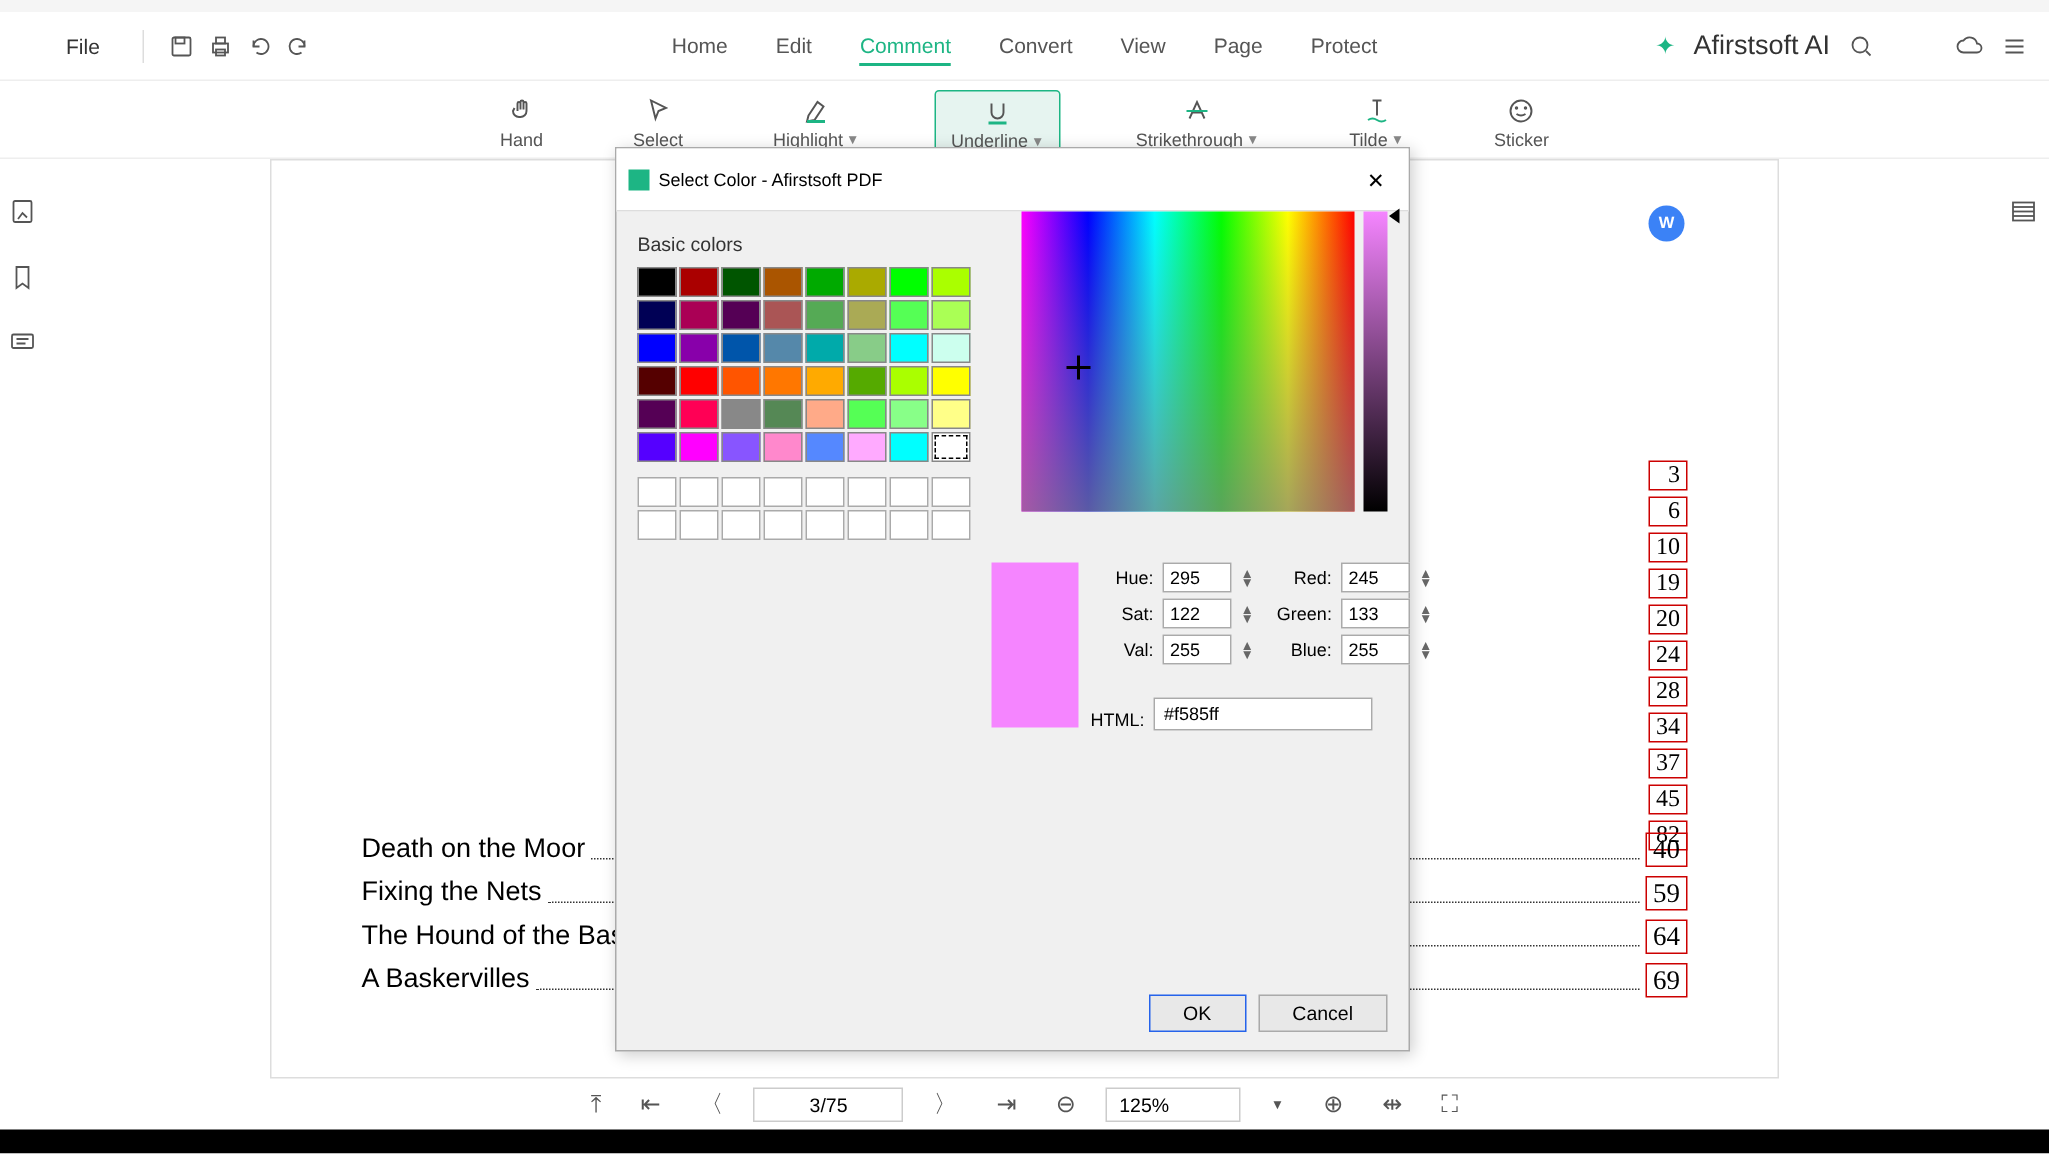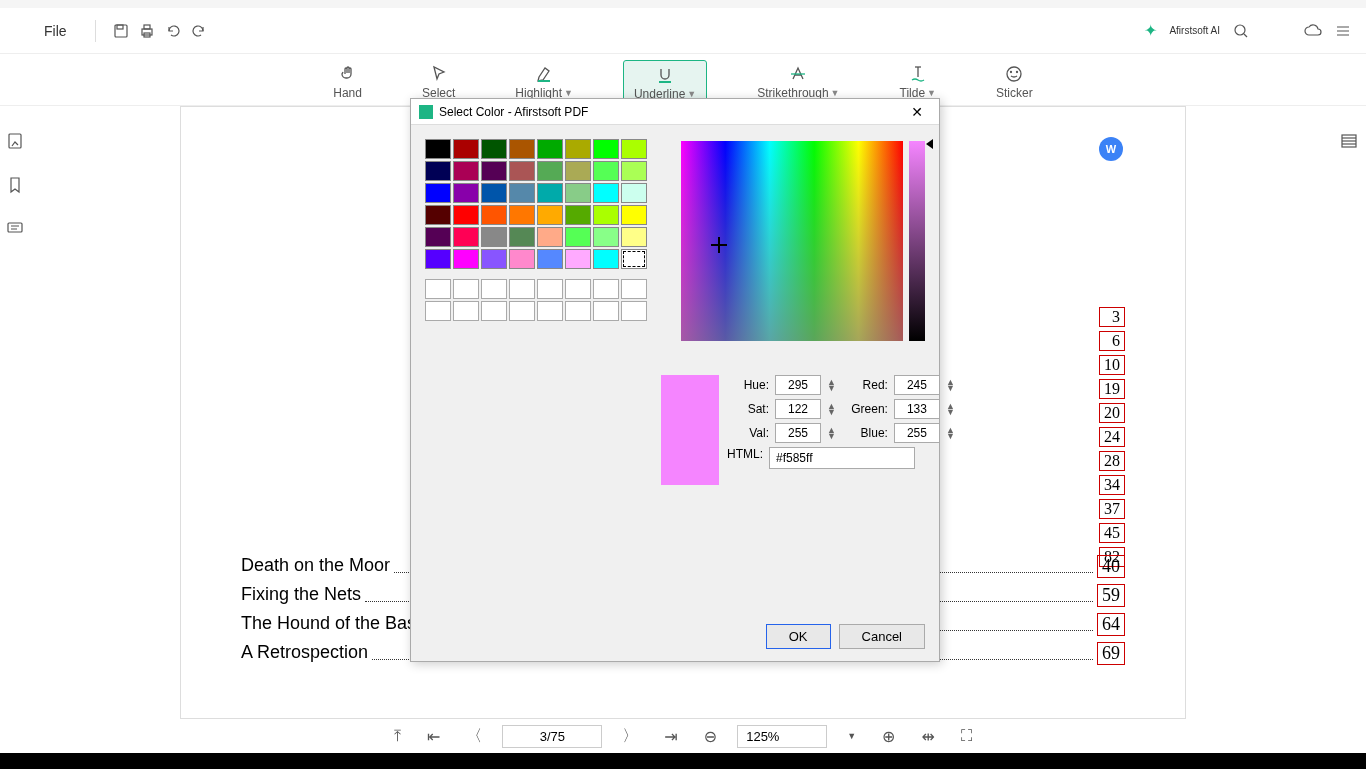--- a/index.html
+++ b/index.html
@@ -12,21 +12,21 @@
 .hamburger { width: 18px; height: 14px; display: flex; flex-direction: column; justify-content: space-between; }
 .hamburger span { height: 1.5px; background: #555; }
 .file-label { font-size: 14px; color: #333; margin-left: 4px; margin-right: 12px; }
 .divider { width: 1px; height: 22px; background: #ddd; margin: 0 8px; }
 .menu-icon { width: 18px; height: 18px; display: flex; align-items: center; justify-content: center; color: #555; cursor: pointer; }
 .menu-tabs { display: flex; gap: 32px; margin: 0 auto; position: absolute; left: 50%; transform: translateX(-50%); }
 .menu-tab { font-size: 14px; color: #555; cursor: pointer; padding: 4px 0; }
 .menu-tab.active { color: #1db584; border-bottom: 2px solid #1db584; }
 .menubar-right { display: flex; align-items: center; gap: 12px; margin-left: auto; }
 .ai-sparkle { color: #1db584; }
-.ai-label { font-size: 10px; color: #333; }
+.ai-label { font-size: 18px; color: #333; }
 
 .toolbar { height: 52px; display: flex; align-items: flex-start; justify-content: center; gap: 40px; padding-top: 6px; border-bottom: 1px solid #eee; position: relative; }
 .tool { display: flex; flex-direction: column; align-items: center; gap: 2px; cursor: pointer; padding: 4px 10px; }
 .tool.active { background: #e6f4f0; border: 1px solid #1db584; border-radius: 3px; }
 .tool-icon { width: 20px; height: 20px; display: flex; align-items: center; justify-content: center; }
 .tool-label { font-size: 12px; color: #555; display: flex; align-items: center; gap: 2px; }
 .dropdown-arrow { font-size: 9px; color: #888; }
 
 .sidebar-left { position: absolute; left: 0; top: 108px; width: 32px; display: flex; flex-direction: column; gap: 24px; padding-top: 24px; align-items: center; }
 .sidebar-icon { width: 20px; height: 20px; color: #555; cursor: pointer; }
@@ -44,21 +44,21 @@
 
 .bottom-bar { position: absolute; bottom: 18px; left: 0; right: 0; height: 30px; display: flex; align-items: center; justify-content: center; gap: 14px; }
 .bottom-bar .nav-btn { cursor: pointer; color: #555; padding: 2px 6px; }
 .page-input { width: 100px; border: 1px solid #ccc; padding: 3px 8px; font-size: 13px; text-align: center; }
 .zoom-select { width: 90px; border: 1px solid #ccc; padding: 3px 8px; font-size: 13px; text-align: left; }
 
 .black-bar { position: absolute; bottom: 0; left: 0; right: 0; height: 16px; background: #000; }
 
 
 .dialog { position: absolute; left: 410px; top: 98px; width: 530px; background: #f0f0f0; border: 1px solid #aaa; box-shadow: 2px 2px 10px rgba(0,0,0,0.2); }
-.dialog-title { height: 26px; display: flex; align-items: center; padding: 0 8px; font-size: 12px; background: #fff; border-bottom: 1px solid #ddd; }
+.dialog-title { height: 42px; display: flex; align-items: center; padding: 0 8px; font-size: 12px; background: #fff; border-bottom: 1px solid #ddd; }
 .dialog-title-icon { width: 14px; height: 14px; background: #1db584; margin-right: 6px; }
 .dialog-close { margin-left: auto; cursor: pointer; font-size: 14px; padding: 2px 8px; }
 .dialog-body { padding: 14px; }
 .section-label { font-size: 13px; color: #333; margin-bottom: 8px; }
 
 .basic-colors { display: grid; grid-template-columns: repeat(8, 26px); gap: 2px; margin-bottom: 10px; }
 .color-cell { width: 26px; height: 20px; border: 1px solid #888; cursor: pointer; }
 .color-cell.selected { outline: 1px dashed #000; outline-offset: -3px; background: #fff; }
 
 .pick-btn, .add-custom-btn { width: 218px; padding: 4px; font-size: 12px; background: #e8e8e8; border: 1px solid #aaa; cursor: pointer; }
@@ -74,24 +74,24 @@
 .color-crosshair::after { top: 7px; left: 0; height: 2px; width: 16px; }
 
 .value-strip { position: absolute; right: 14px; top: 42px; width: 16px; height: 200px; background: linear-gradient(to bottom, #f585ff, #000); }
 .value-arrow { position: absolute; right: 6px; top: 40px; width: 0; height: 0; border-top: 5px solid transparent; border-bottom: 5px solid transparent; border-right: 7px solid #000; }
 
 .preview-box { position: absolute; left: 250px; top: 276px; width: 58px; height: 110px; background: #f585ff; }
 
 .color-inputs { position: absolute; left: 316px; top: 276px; width: 200px; font-size: 12px; }
 .input-row { display: flex; justify-content: flex-end; align-items: center; gap: 6px; margin-bottom: 4px; }
 .input-row label { width: 42px; text-align: right; }
-.input-row input { width: 46px; padding: 2px 4px; border: 1px solid #aaa; font-size: 12px; text-align: center; }
+.input-row input { width: 46px; padding: 2px 4px; border: 1px solid #aaa; font-size: 12px; text-align: left; }
 .spin { font-size: 9px; line-height: 6px; color: #666; }
 
-.html-row { position: absolute; left: 316px; top: 348px; display: flex; align-items: flex-start; gap: 6px; font-size: 12px; }
+.html-row { position: absolute; left: 316px; top: 366px; display: flex; align-items: flex-end; gap: 6px; font-size: 12px; }
 .html-row input { width: 146px; padding: 3px 6px; border: 1px solid #aaa; font-size: 12px; }
 
 .dialog-buttons { position: absolute; right: 14px; bottom: 12px; display: flex; gap: 8px; }
 .dialog-buttons button { padding: 4px 22px; font-size: 13px; border: 1px solid #aaa; background: #e8e8e8; cursor: pointer; }
 .dialog-buttons button.primary { border: 1px solid #2563eb; }
 
 .dialog-spacer { height: 316px; }
 </style>
 </head>
 <body>
@@ -125,20 +125,29 @@
           <path d="M4 8 A5 5 0 1 1 6 12"></path>
           <path d="M4 4 L4 8 L8 8"></path>
         </svg>
       </div>
     <div class="menu-icon">
         <svg width="16" height="16" viewBox="0 0 16 16" fill="none" stroke="currentColor" stroke-width="1.2">
           <path d="M12 8 A5 5 0 1 0 10 12"></path>
           <path d="M12 4 L12 8 L8 8"></path>
         </svg>
       </div>
+  </div>
+  <div class="menu-tabs">
+    <span class="menu-tab">Home</span>
+    <span class="menu-tab">Edit</span>
+    <span class="menu-tab active">Comment</span>
+    <span class="menu-tab">Convert</span>
+    <span class="menu-tab">View</span>
+    <span class="menu-tab">Page</span>
+    <span class="menu-tab">Protect</span>
   </div>
   <div class="menubar-right">
     <span class="ai-sparkle">✦</span>
     <span class="ai-label">Afirstsoft AI</span>
     <div class="menu-icon">
         <svg width="16" height="16" viewBox="0 0 16 16" fill="none" stroke="currentColor" stroke-width="1.2">
           <circle cx="7" cy="7" r="5"></circle>
           <path d="M11 11 L14 14"></path>
         </svg>
       </div>
@@ -283,21 +292,21 @@
       <span class="toc-title">Fixing the Nets</span>
         <span class="toc-dots"></span>
         <span class="toc-page">59</span>
     </div>
     <div class="toc-line">
       <span class="toc-title">The Hound of the Baskervilles</span>
         <span class="toc-dots"></span>
         <span class="toc-page">64</span>
     </div>
     <div class="toc-line">
-      <span class="toc-title">A Retrospection</span>
+      <span class="toc-title">A Baskervilles</span>
         <span class="toc-dots"></span>
         <span class="toc-page">69</span>
     </div>
   </div>
 </div>
 
 <div class="bottom-bar">
   <span class="nav-btn">⤒</span>
   <span class="nav-btn">⇤</span>
   <span class="nav-btn">〈</span>
@@ -314,20 +323,21 @@
 
 <div class="black-bar"></div>
 
 <div class="dialog">
   <div class="dialog-title">
     <div class="dialog-title-icon"></div>
     <span>Select Color - Afirstsoft PDF</span>
     <span class="dialog-close">✕</span>
   </div>
   <div class="dialog-body">
+    <div class="section-label">Basic colors</div>
     <div class="basic-colors" id="basic-colors-grid">
         <div class="color-cell" style="background: rgb(0, 0, 0);"></div>
         <div class="color-cell" style="background: rgb(170, 0, 0);"></div>
         <div class="color-cell" style="background: rgb(0, 85, 0);"></div>
         <div class="color-cell" style="background: rgb(170, 85, 0);"></div>
         <div class="color-cell" style="background: rgb(0, 170, 0);"></div>
         <div class="color-cell" style="background: rgb(170, 170, 0);"></div>
         <div class="color-cell" style="background: rgb(0, 255, 0);"></div>
         <div class="color-cell" style="background: rgb(170, 255, 0);"></div>
         <div class="color-cell" style="background: rgb(0, 0, 85);"></div>

